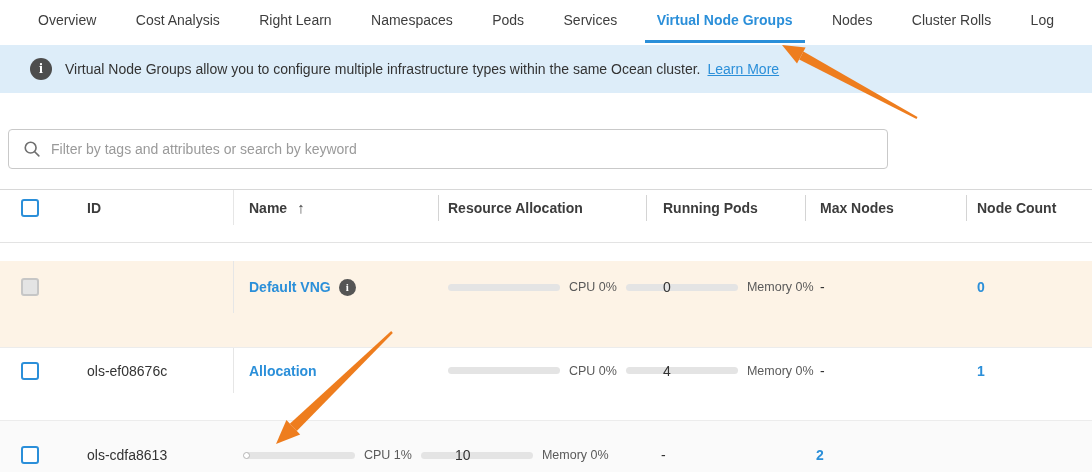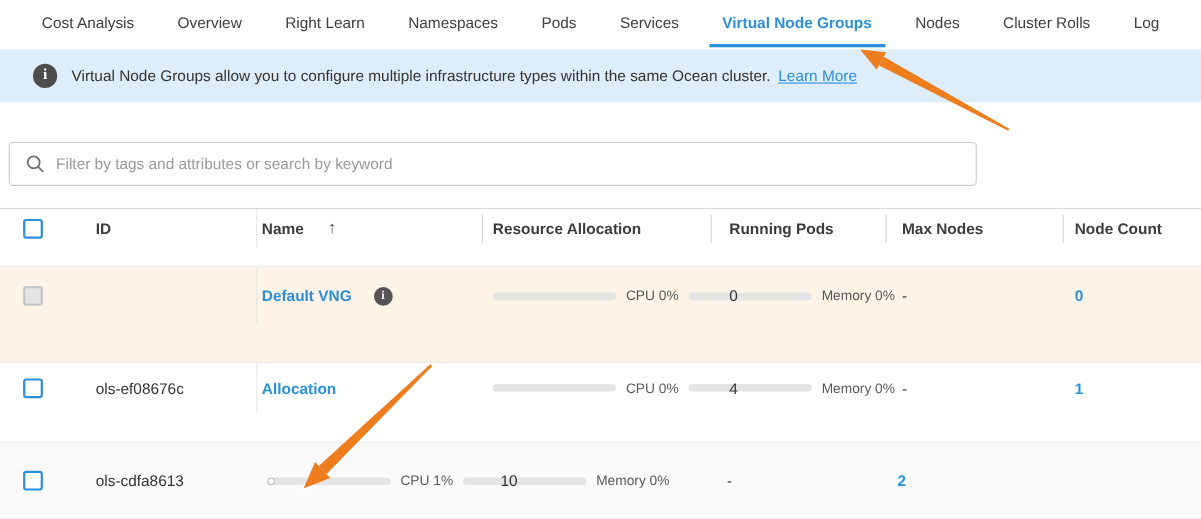--- a/index.html
+++ b/index.html
@@ -34,28 +34,28 @@
                   font-family:"Liberation Sans", sans-serif; }
   .search-input::placeholder { color:#9a9a9a; }
 
   
   .table { margin-top:20px; border-top:1px solid #d8d8d8; }
   .grid { display:grid; grid-template-columns:60px 173px 205px 208px 159px 161px 1fr;
           align-items:center; }
   .thead { height:53px; border-bottom:1px solid #e3e3e3; font-weight:bold;
            font-size:14px; color:#3c3c3c; }
   .trow  { border-bottom:1px solid #ececec; font-size:14px; }
-  .trow[data-state="highlight"] { background:#fdf3e6; }
+  .trow[data-state="highlight"] { background:#fdf3e6;margin-top:18px; }
   .trow[data-state="hover"]     { background:#fafafa; }
   .r1 { height:87px; } .r2 { height:73px; } .r3 { height:69px; }
 
   .cell { position:relative; height:100%; display:flex; align-items:center; }
   .cell-check { justify-content:center; }
   .cell-id    { padding-left:27px; }
-  .cell-name  { padding-left:4px; border-left:1px solid #e6e6e6;gap:12px; }
+  .cell-name  { padding-left:15px; border-left:1px solid #e6e6e6; }
   .cell-res   { padding-left:10px; }
   .cell-pods  { padding-left:17px; }
   .cell-max   { padding-left:15px; }
   .cell-count { padding-left:11px; }
 
   .vdiv { position:absolute; left:0; top:50%; transform:translateY(-50%);
           width:1px; height:26px; background:#d4d4d4; }
 
   .sort { margin-left:10px; font-size:15px; color:#4a4a4a; font-weight:normal; }
 
@@ -80,22 +80,22 @@
   .count-link { color:#2b8fd9; font-weight:bold; cursor:pointer; text-decoration:none; }
 
   
   .overlay { position:absolute; left:0; top:0; width:1092px; height:472px;
              pointer-events:none; }
 </style>
 </head>
 <body>
 
 <div class="tabbar">
+  <div class="tab">Overview</div>
   <div class="tab">Cost Analysis</div>
-  <div class="tab">Overview</div>
   <div class="tab">Right Learn</div>
   <div class="tab">Namespaces</div>
   <div class="tab">Pods</div>
   <div class="tab">Services</div>
   <div class="tab active">Virtual Node Groups</div>
   <div class="tab">Nodes</div>
   <div class="tab">Cluster Rolls</div>
   <div class="tab">Log</div>
 </div>
 

